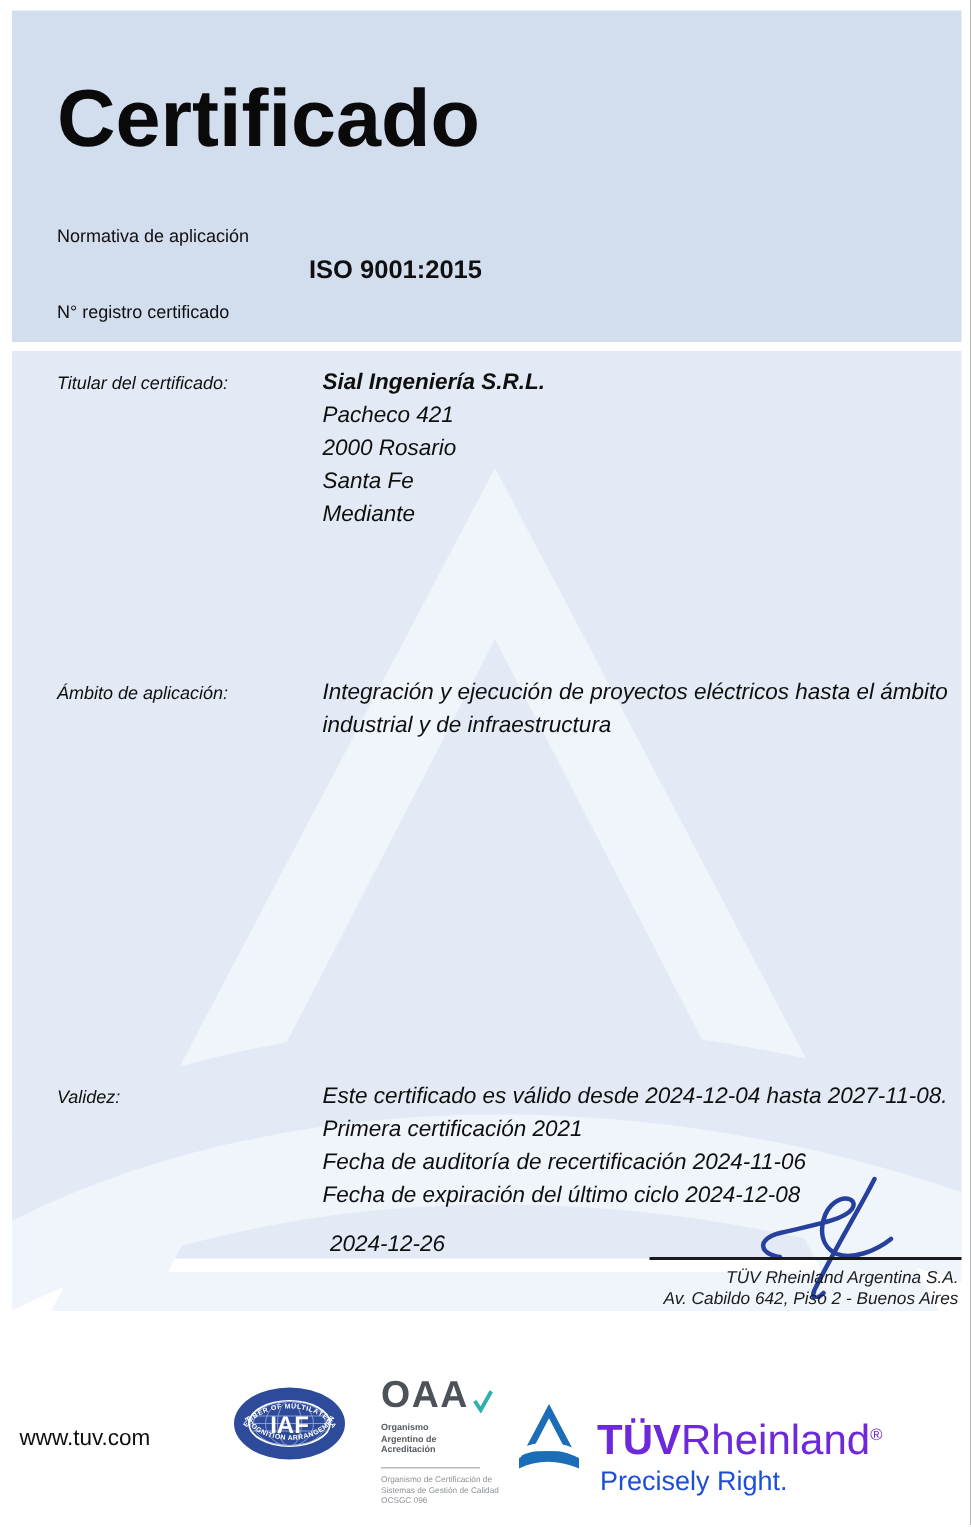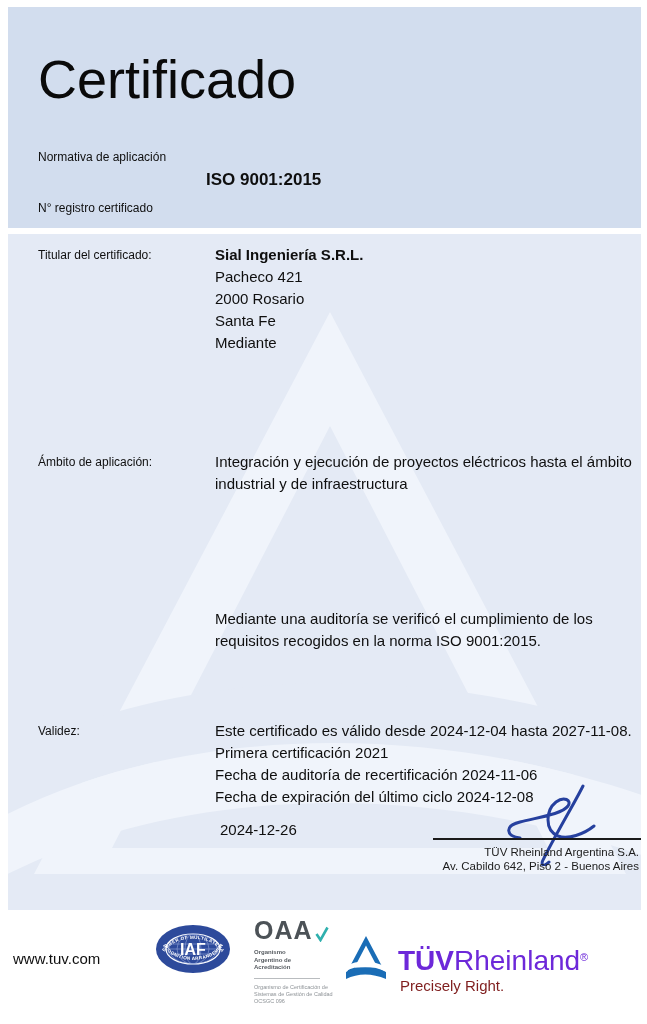--- a/index.html
+++ b/index.html
@@ -3,48 +3,48 @@
 <meta charset="utf-8">
 <style>
   html,body{margin:0;padding:0;background:#888;}
   .page{
     position:relative;width:647px;height:1024px;background:#fff;
     overflow:hidden;font-family:"Liberation Sans",sans-serif;color:var(--text,#0f0f0f);
     margin:0 auto;
   }
   .band{position:absolute;left:8px;right:6px;}
   .band.header{top:7px;height:221px;background:var(--header_bg);}
-  .band.body{top:234px;height:676px;background:var(--body_bg);}
+  .band.body{top:234px;height:605px;background:var(--body_bg);font-style:italic;}
   .abs{position:absolute;}
   .title{font-size:54px;line-height:56px;letter-spacing:0px;color:#0a0a0a;}
   .lbl{font-size:12px;line-height:22px;}
   .val{font-size:15px;line-height:22px;}
   .val.bold{font-weight:bold;}
   .iso{font-size:17px;font-weight:bold;line-height:22px;}
   .multiline{white-space:pre-line;width:430px;}
   .sig-line{border-top:2px solid #1a1a1a;width:208px;}
   .sig-text{font-size:11.5px;line-height:13.5px;text-align:right;color:#1c1c1c;}
   .website{font-size:15px;}
   .oaa-acronym{font-size:25px;font-weight:bold;letter-spacing:1px;color:var(--oaa_gray);line-height:25px;}
   .oaa-org{font-size:6px;font-weight:bold;line-height:7.5px;color:#565b60;margin-top:6px;}
   .oaa-div{width:66px;border-top:1px solid #b9bcbf;margin-top:6px;}
   .oaa-cert{font-size:5.5px;line-height:7px;color:#8d9296;margin-top:5px;}
   .tuv-word{font-size:28px;line-height:30px;color:#6d28d9;}
   .tuv-word .b{font-weight:bold;}
   .tuv-reg{font-size:11px;vertical-align:9px;}
-  .tagline{font-size:15px;color:#7f1d1d;}
+  .tagline{font-size:18px;color:#1d4ed8;}
   svg{display:block;}
 </style>
 </head>
 <body>
 
 <div class="page">
 
   <div class="band header">
-    <div class="abs title" style="left:30px;top:44px;">Certificado</div>
+    <div class="abs title" style="left:30px;top:44px;font-weight:bold;">Certificado</div>
 
     <div class="abs lbl" style="left:30px;top:139px;">Normativa de aplicación</div>
     <div class="abs iso" style="left:198px;top:137px;margin-top:25px;">ISO 9001:2015</div>
 
     <div class="abs lbl" style="left:30px;top:190px;">N° registro certificado</div>
   </div>
 
   <div class="band body">
 
     <svg class="abs" style="left:0;top:0;" width="633" height="676" viewBox="0 0 633 676" aria-hidden="true">
@@ -59,22 +59,20 @@
       <div class="val">Pacheco 421</div>
       <div class="val">2000 Rosario</div>
       <div class="val">Santa Fe</div>
       <div class="val">Mediante</div>
     </div>
 
     <div class="abs lbl" style="left:30px;top:217px;">Ámbito de aplicación:</div>
     <div class="abs val multiline" style="left:207px;top:217px;">Integración y ejecución de proyectos eléctricos hasta el ámbito
 industrial y de infraestructura</div>
 
-    <div class="abs val multiline" style="left:207px;top:374px;">Mediante una auditoría se verificó el cumplimiento de los
-requisitos recogidos en la norma ISO 9001:2015.</div>
 
     <div class="abs lbl" style="left:30px;top:486px;">Validez:</div>
     <div class="abs" style="left:207px;top:486px;">
       <div class="val">Este certificado es válido desde 2024-12-04 hasta 2027-11-08.</div>
       <div class="val">Primera certificación 2021</div>
       <div class="val">Fecha de auditoría de recertificación 2024-11-06</div>
       <div class="val">Fecha de expiración del último ciclo 2024-12-08</div>
     </div>
 
     <div class="abs val" style="left:212px;top:585px;">2024-12-26</div>

